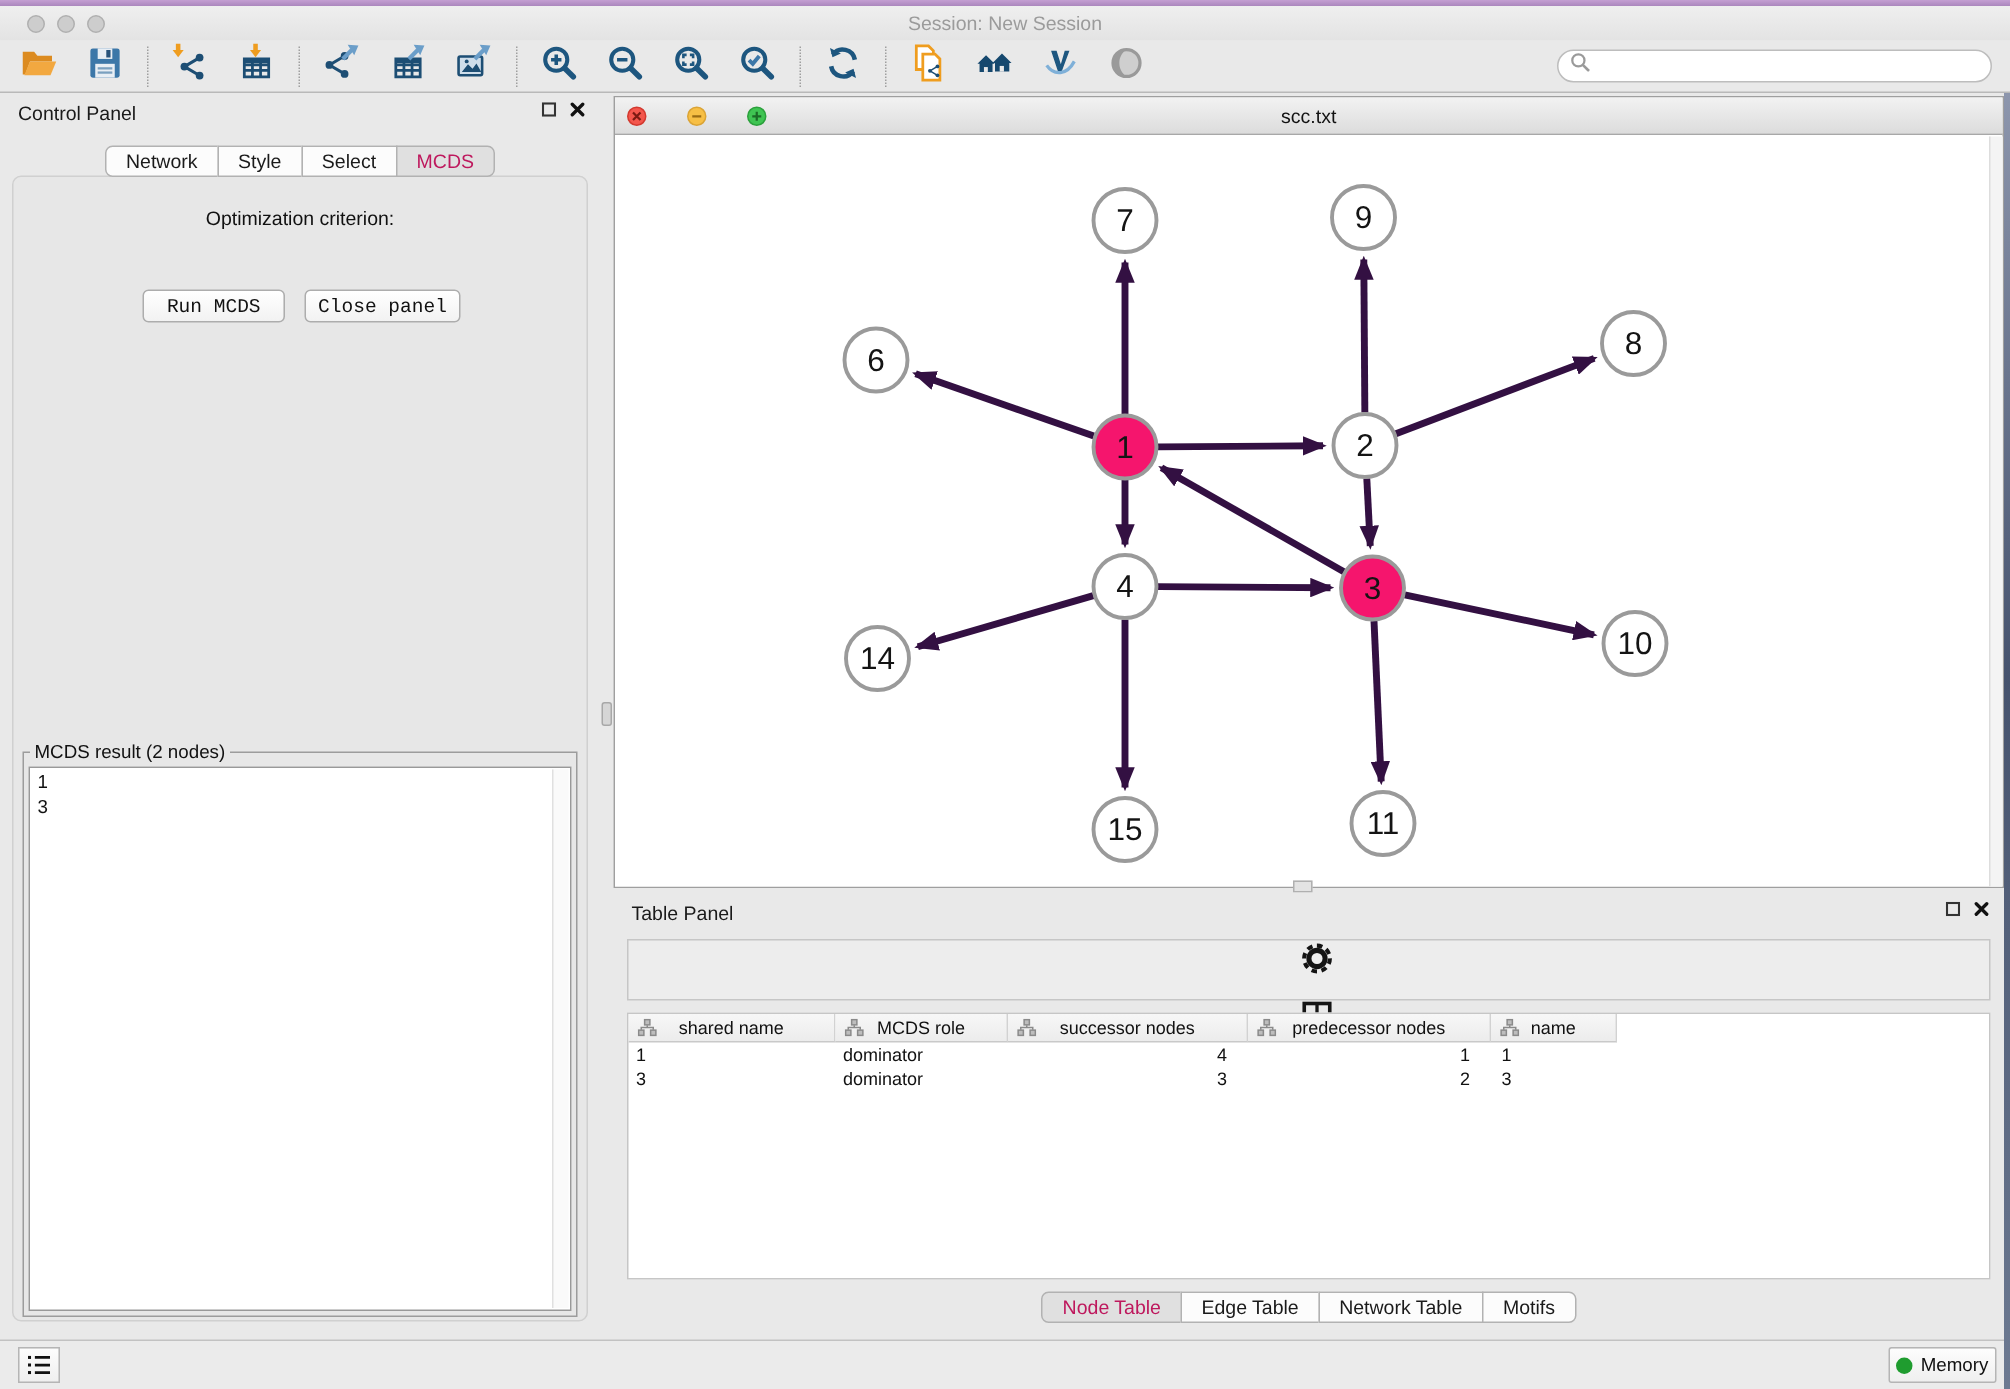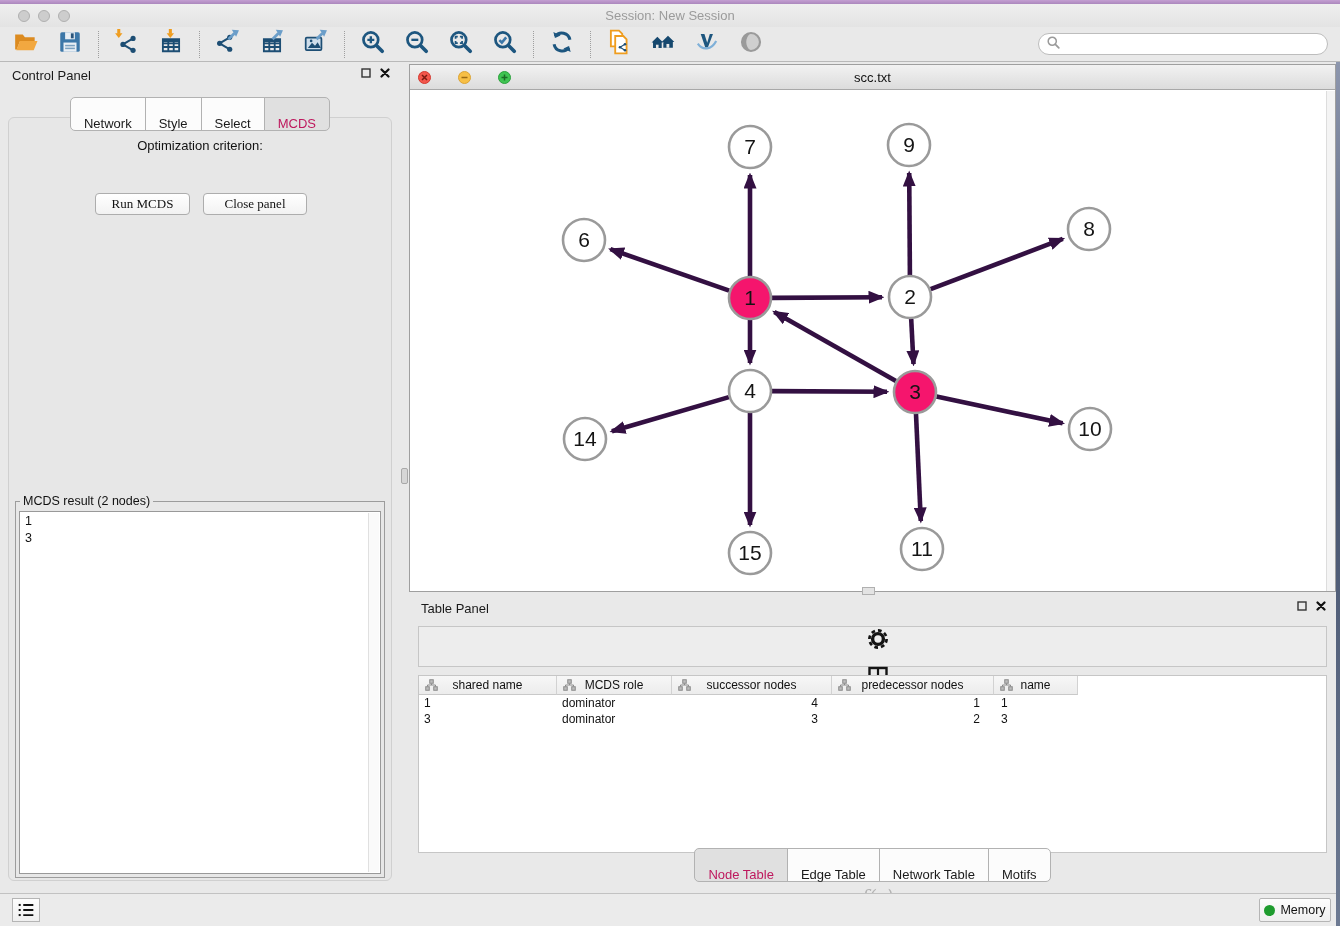--- a/index.html
+++ b/index.html
@@ -22,34 +22,34 @@
   #search-box { margin-left:auto; width:290px; height:22px; background:#fff; border:1px solid #bdbdbd; border-radius:12px; display:flex; align-items:center; padding-left:7px; }
   #search-input { border:none; outline:none; flex:1; height:18px; font-size:12px; background:transparent; }
 
   
   .panel-titlebar { position:absolute; top:0; left:0; right:0; height:26px; }
   .panel-title { position:absolute; left:12px; top:6px; font-size:13px; color:#1a1a1a; }
   .panel-icons { position:absolute; right:10px; top:6px; display:flex; gap:9px; align-items:center; }
 
   
   .tab-group { display:flex; }
-  .tab { height:21px; line-height:20px; padding:16px 13px; background:#fcfcfc; border:1px solid #b2b2b2; margin-left:-1px; font-size:13px; color:#1a1a1a; white-space:nowrap; }
+  .tab { height:21px; line-height:20px; padding:0 13px; background:#fcfcfc; border:1px solid #b2b2b2; margin-left:-1px; font-size:13px; color:#1a1a1a; white-space:nowrap; }
   .tab:first-child { border-radius:5px 0 0 5px; margin-left:0; }
   .tab:last-child { border-radius:0 5px 5px 0; }
   .tab.selected { background:#e0e0e0; color:#be185d; }
 
   
   #control-panel { position:absolute; left:0; top:62px; width:400px; height:831px; background:#e9e9e9; }
   #cp-tabs { position:absolute; top:35px; left:0; right:0; display:flex; justify-content:center; z-index:2; }
   #cp-content { position:absolute; top:55px; left:8px; right:8px; bottom:12px; background:#e7e7e7; border:1px solid #d0d0d0; border-radius:6px; }
   #opt-label { position:absolute; top:20px; left:0; right:0; text-align:center; font-size:13px; color:#111; }
   #opt-dropdown { position:absolute; left:36px; width:308px; top:42px; height:22px; background:#fff; border:1px solid #ababab; border-radius:4px; display:flex; align-items:center; font-size:13px; }
   #opt-dropdown .dd-value { flex:1; padding-left:9px; }
   .dd-steppers { width:16px; height:16px; margin-right:3px; }
-  .cp-btn { position:absolute; top:75px; height:22px; background:linear-gradient(#ffffff,#f2f2f2); border:1px solid #adadad; border-radius:4px; font-size:13px; color:#111; text-align:center; font-family:Liberation Serif, serif; }
+  .cp-btn { position:absolute; top:75px; height:22px; background:linear-gradient(#ffffff,#f2f2f2); border:1px solid #adadad; border-radius:4px; font-size:13px; color:#111; text-align:center; font-family:Liberation Mono, monospace; }
   #run-btn { left:86px; width:95px; }
   #close-btn { left:194px; width:104px; }
   #result-fieldset { position:absolute; left:6px; right:6px; top:376px; bottom:2px; border:1px solid #9c9c9c; padding:3px; display:flex; flex-direction:column; background:#e7e7e7; }
   #result-fieldset legend { font-size:12.5px; padding:0 3px; margin-left:1px; color:#111; }
   #result-box { flex:1; background:#fff; border:1px solid #999; position:relative; font-size:12.5px; line-height:17px; padding:1px 5px; white-space:pre; color:#111; }
   #result-scroll { position:absolute; right:1px; top:1px; bottom:1px; width:11px; background:#fafafa; border-left:1px solid #e0e0e0; }
 
   
   #v-divider { position:absolute; left:400px; top:62px; width:9px; height:831px; background:#e9e9e9; }
   #v-grip { position:absolute; left:1px; top:406px; width:7px; height:16px; background:#d6d6d6; border:1px solid #a8a8a8; border-radius:2px; }

